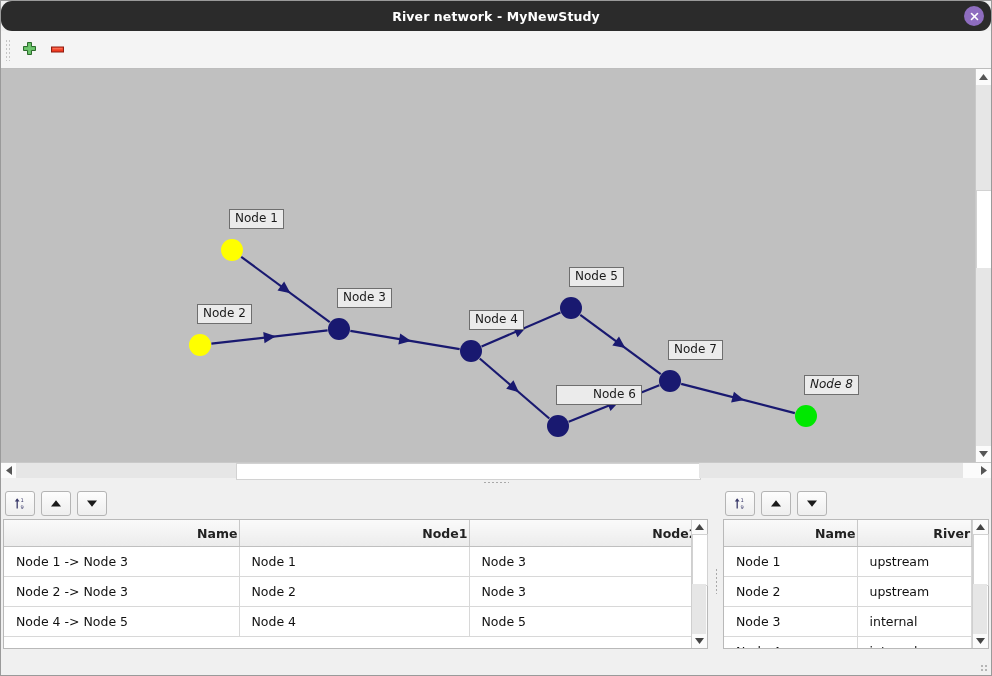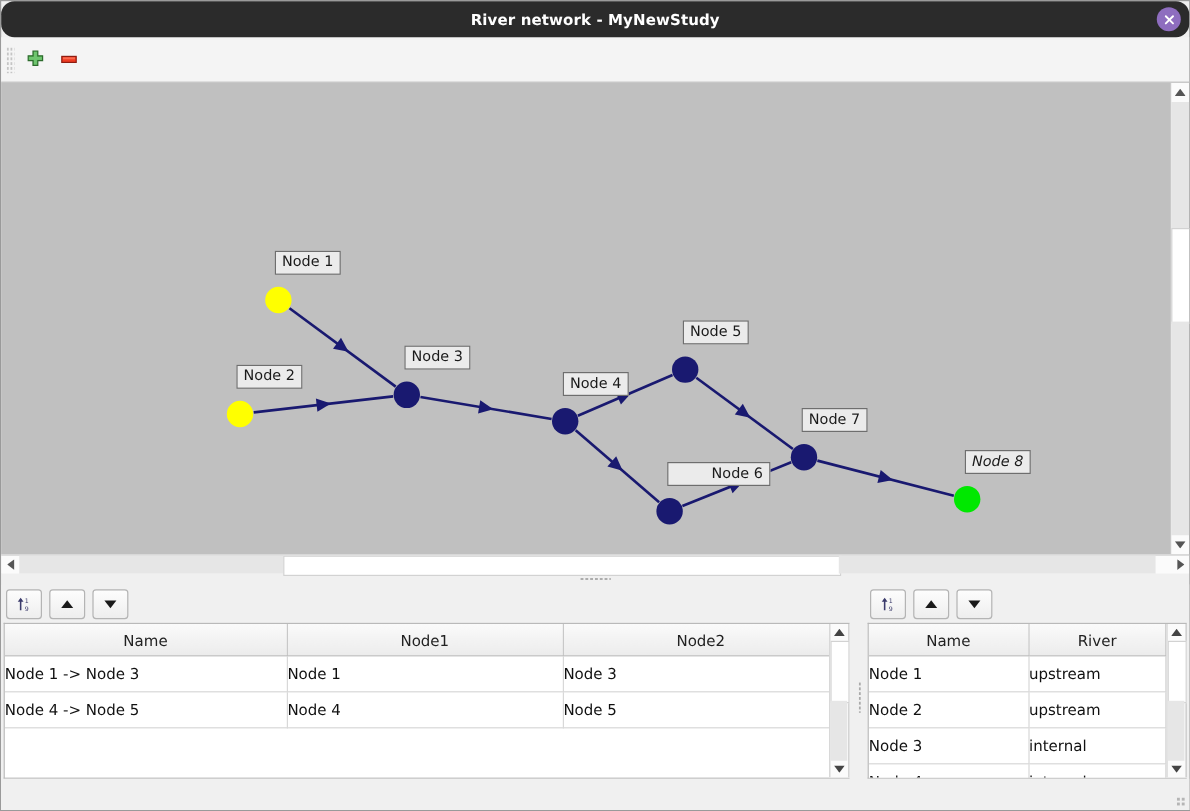--- a/index.html
+++ b/index.html
@@ -223,31 +223,31 @@
   table.grid {
     border-collapse: collapse;
     width: 100%;
     table-layout: fixed;
     font-size: 12.5px;
   }
   table.grid th {
     background: linear-gradient(#fafafa, #ececec);
     border-right: 1px solid #c8c8c8;
     border-bottom: 1px solid #bfbfbf;
-    font-weight: normal;
+    font-weight: bold;
     color: #222;
     height: 24px;
     font-size: 12.5px;
-    text-align: center;
+    text-align: right;
   }
   table.grid td {
     border-right: 1px solid #d8d8d8;
     border-bottom: 1px solid #d8d8d8;
     height: 29px;
-    padding: 0 0;
+    padding: 0 12px;
     color: #111;
     background: #ffffff;
     white-space: nowrap;
     overflow: hidden;
     text-overflow: ellipsis;
   }
   .tbl-vscroll {
     flex: 0 0 15px;
     position: relative;
     background: #fbfbfb;
@@ -419,20 +419,25 @@
                   <th>Node2</th>
                 </tr>
               </thead>
             <tbody id="reaches-body">
                 <tr>
                   <td>Node 1 -&gt; Node 3</td>
                   <td>Node 1</td>
                   <td>Node 3</td>
                 </tr>
                 <tr>
+                  <td>Node 2 -&gt; Node 3</td>
+                  <td>Node 2</td>
+                  <td>Node 3</td>
+                </tr>
+                <tr>
                   <td>Node 4 -&gt; Node 5</td>
                   <td>Node 4</td>
                   <td>Node 5</td>
                 </tr>
               </tbody>
           </table>
         </div>
         <div class="tbl-vscroll">
           <div class="sb-arrow" style="top:0;left:0;width:14px;height:14px;">
             <svg width="9" height="6" viewBox="0 0 9 6">

